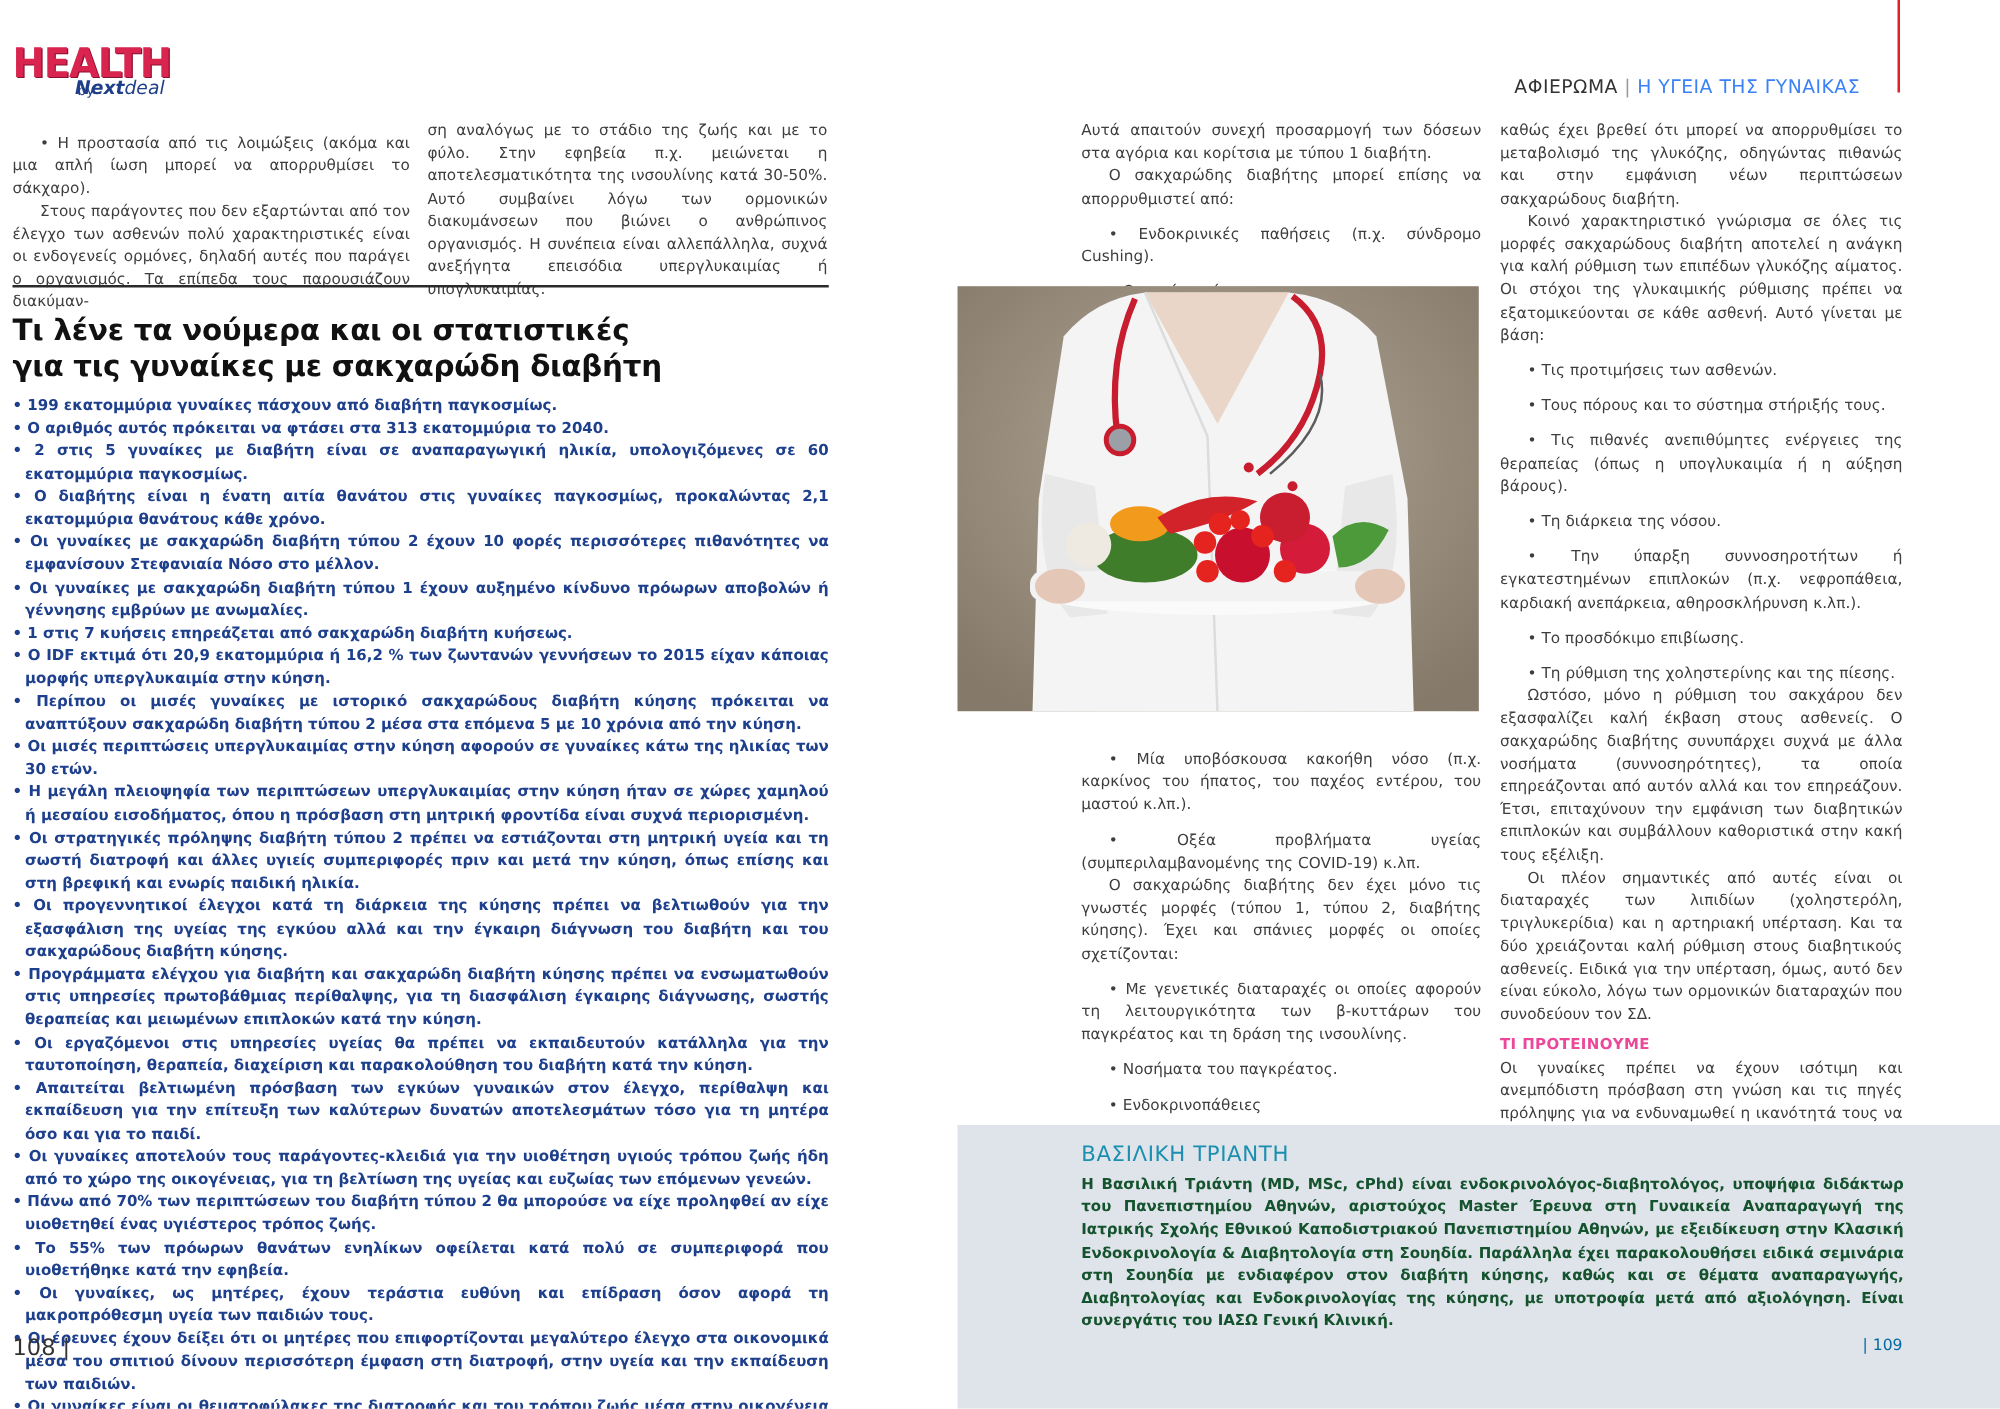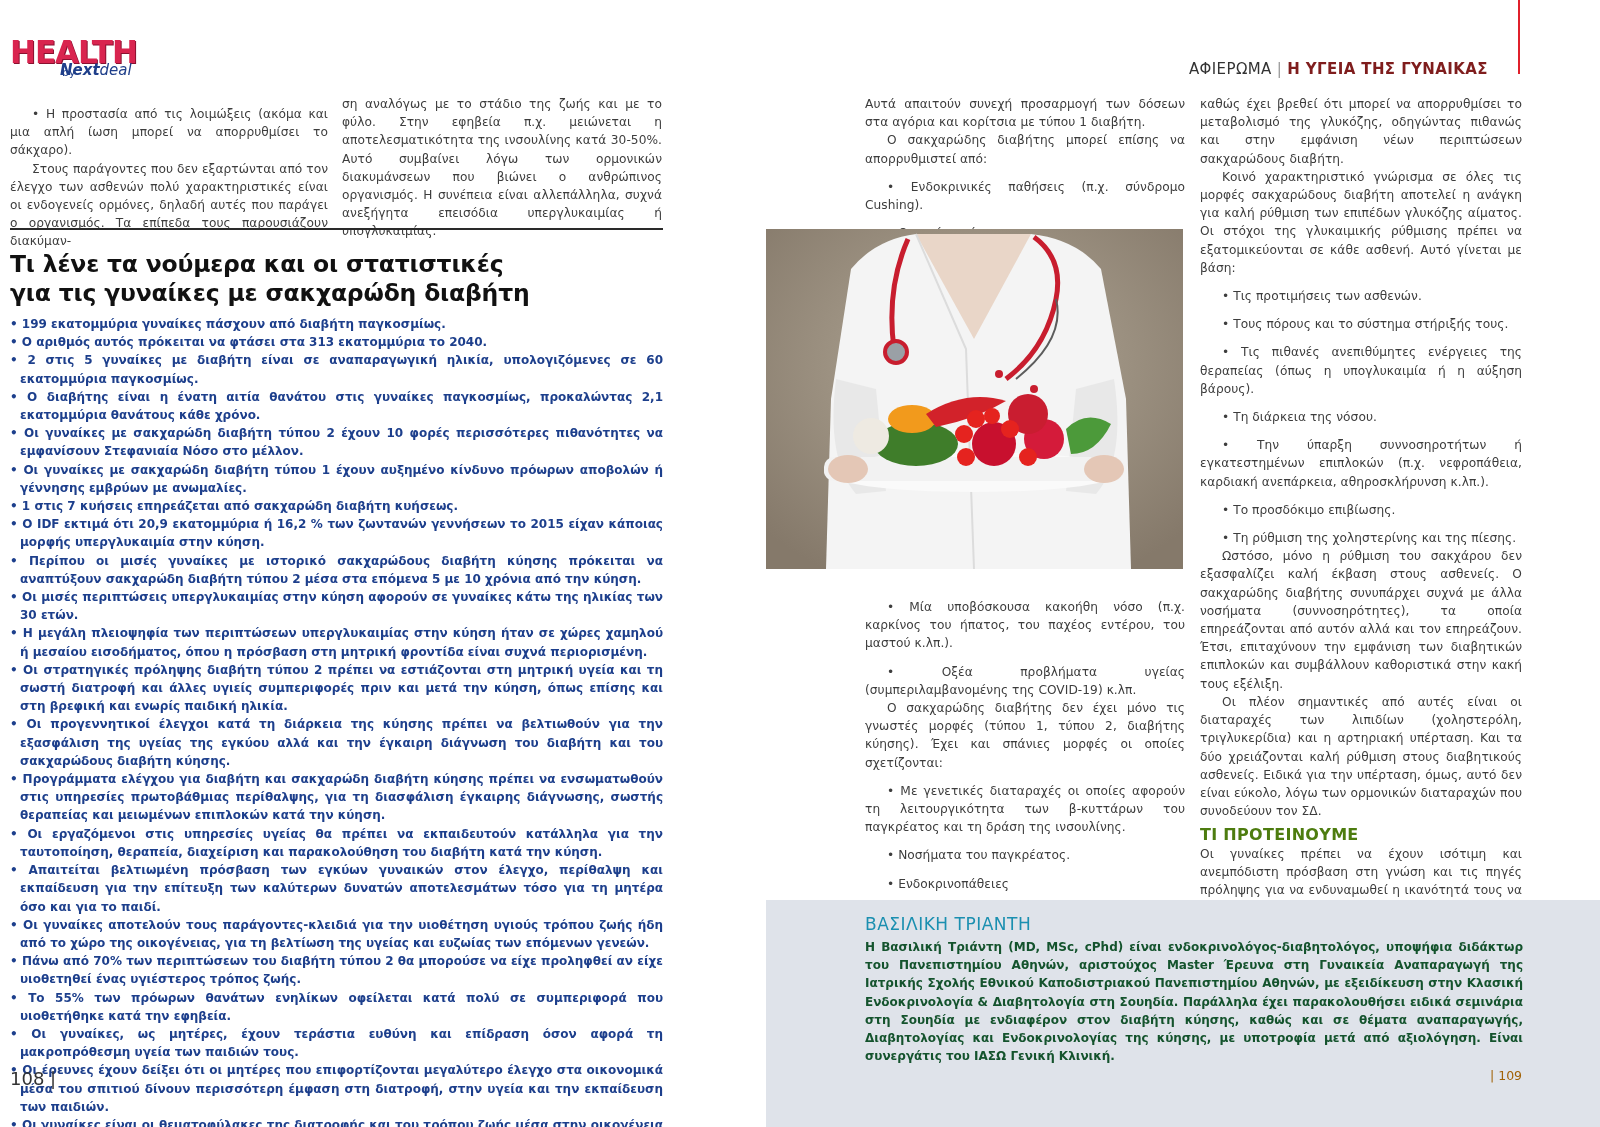--- a/index.html
+++ b/index.html
@@ -11,21 +11,21 @@
   
   .logo { left: 10px; top: 36px; width: 122px; height: 48px; }
   .logo .health { font-family: "DejaVu Sans", sans-serif; font-weight: 900; font-size: 31px; letter-spacing: -1px; color: #d9244f; line-height: 30px; transform: scaleY(1.05); text-shadow: 1px 1px 0 #8a1030; font-style: normal; }
   .logo .by { position: absolute; left: 52px; top: 30px; font-size: 11px; color: #1f3f8a; }
   .logo .next { position: absolute; left: 50px; top: 25px; font-size: 15px; font-weight: bold; color: #1f3f8a; font-style: italic; }
   .logo .deal { font-weight: normal; }
 
   
   .section-header { right: 112px; top: 60px; font-size: 15px; letter-spacing: 0.4px; color: #333; white-space: nowrap; }
   .section-header .sep { color: #999; padding: 0 5px; }
-  .section-header .topic { color: #7f1d1d; font-weight: bold; }
+  .section-header .topic { color: #3b82f6; font-weight: normal; }
   .red-rule { left: 1518px; top: 0; width: 2px; height: 74px; background: #e0202b; }
 
   
   .col { font-size: 12.2px; line-height: 18.2px; color: #3d3d3d; text-align: justify; letter-spacing: 0.05px; }
   .col p { margin: 0; }
   .col p.ind { text-indent: 22px; }
   .col p.bul { text-indent: 22px; margin-top: 10px; }
   .col p.noind { text-indent: 0; }
 
   .col1 { left: 10px; top: 95px; width: 318px; }
@@ -38,30 +38,30 @@
 
   .stats-title { left: 10px; top: 250px; width: 650px; font-size: 23.5px; line-height: 29px; font-weight: bold; color: #111; letter-spacing: -0.2px; }
 
   .stats-list { left: 10px; top: 315px; width: 653px; list-style: none; font-size: 12px; line-height: 18.2px; color: #1d3f8c; font-weight: bold; text-align: justify; }
   .stats-list li { padding-left: 10px; text-indent: -10px; margin-bottom: 0; }
   .stats-list li::before { content: "• "; }
 
   
   .photo { left: 766px; top: 229px; width: 417px; height: 340px; overflow: hidden; background: linear-gradient(135deg, #a09484 0%, #8d8272 40%, #b0a696 70%, #8a7f70 100%); }
 
-  .subhead { font-size: 16px; font-weight: bold; color: #4d7c0f; letter-spacing: 0.3px; margin-top: 6px; }
+  .subhead { font-size: 12px; font-weight: bold; color: #ec4899; letter-spacing: 0.3px; margin-top: 6px; }
   .end-mark { display: inline-block; width: 8px; height: 8px; background: #e0202b; margin-left: 6px; vertical-align: 0; }
 
   
   .author-box { left: 766px; top: 900px; width: 834px; height: 227px; background: #dfe3ea; }
   .author-name { left: 865px; top: 914px; font-size: 17px; color: #1a8fb0; letter-spacing: 0.5px; }
   .author-bio { left: 865px; top: 938px; width: 658px; font-size: 12px; line-height: 18.2px; font-weight: bold; color: #14532d; text-align: justify; }
 
   .page-left { left: 10px; top: 1068px; font-size: 18px; color: #333; }
-  .page-right { left: 1490px; top: 1068px; font-size: 12.5px; color: #a16207; }
+  .page-right { left: 1490px; top: 1068px; font-size: 12.5px; color: #0369a1; }
 </style>
 </head>
 <body>
 
 <div class="abs logo">
   <div class="health">HEALTH</div>
   <span class="by">by</span>
   <span class="next"><span>Next</span><span class="deal">deal</span></span>
 </div>
 

